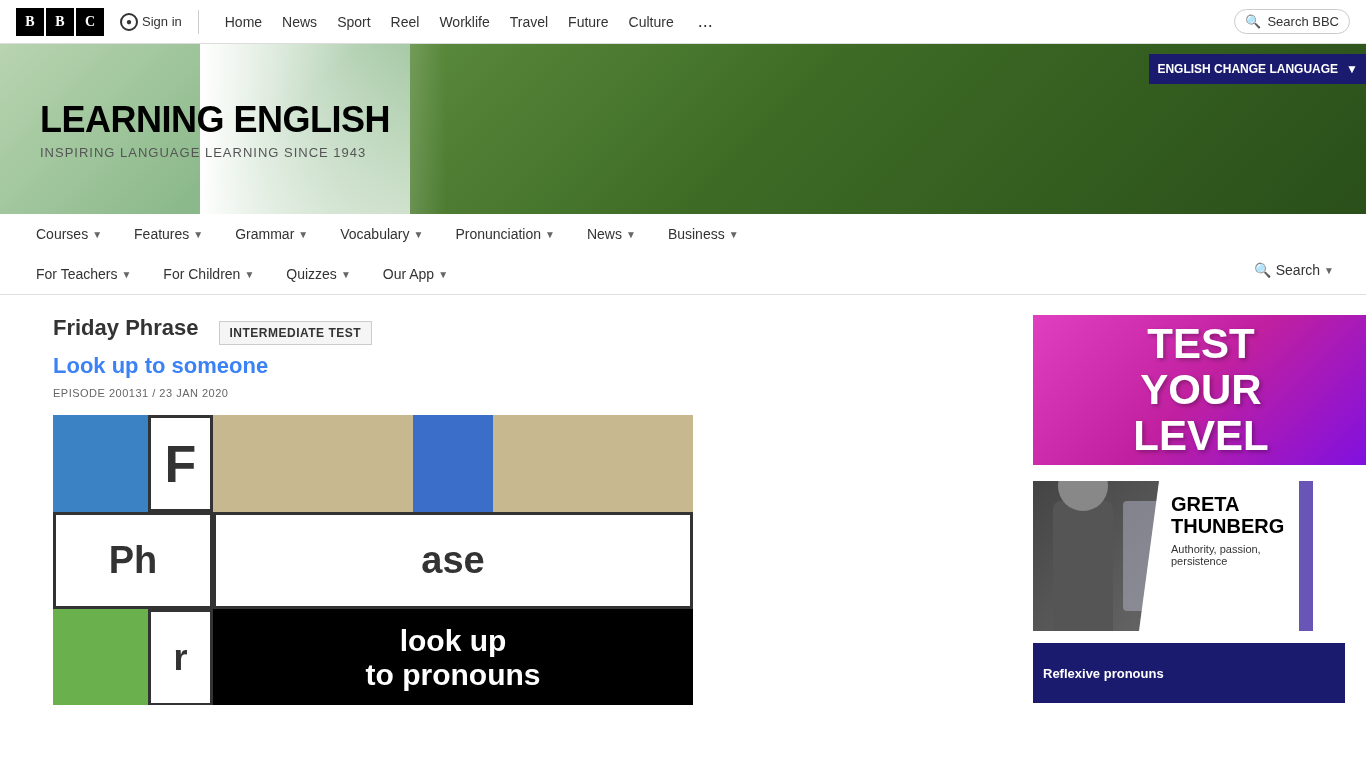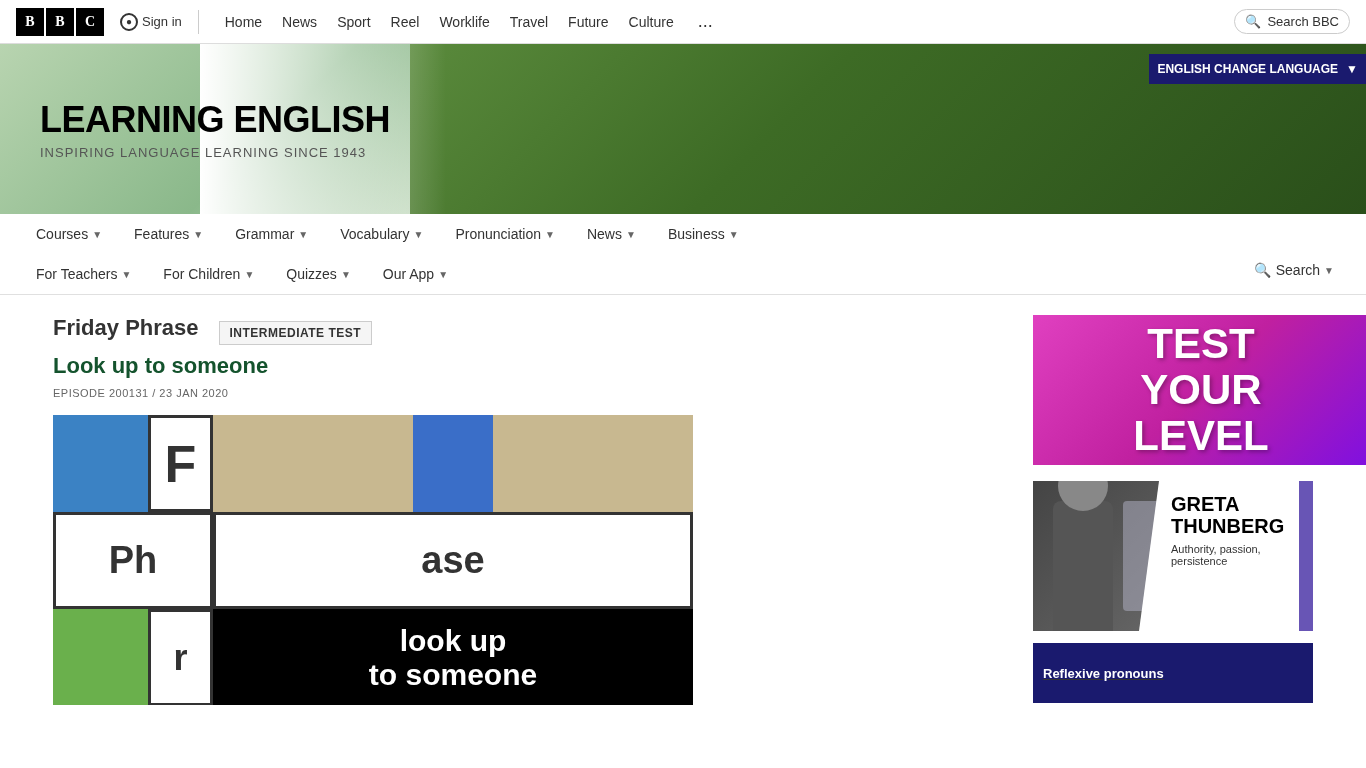--- a/index.html
+++ b/index.html
@@ -177,21 +177,21 @@
       font-size: 12px;
       font-weight: bold;
       color: #333;
       letter-spacing: 0.5px;
       white-space: nowrap;
       margin-top: 6px;
     }
     .article-subtitle {
       font-size: 22px;
       font-weight: bold;
-      color: #14532d;
+      color: #3b82f6;
       margin-bottom: 8px;
     }
     .article-meta {
       font-size: 11px;
       color: #666;
       text-transform: uppercase;
       letter-spacing: 0.5px;
       margin-bottom: 16px;
     }
 
@@ -258,26 +258,25 @@
     .greta-name {
       font-size: 20px; font-weight: 900; color: #000;
       font-family: 'Arial Black', Arial, sans-serif;
       line-height: 1.1;
       padding-left: 20px;
     }
     .greta-tagline {
       font-size: 11px; color: #333; margin-top: 6px; padding-left: 20px;
     }
     .sidebar-reflexive {
-      width: 280px;
+      width: 312px;
       height: 60px;
       background: #1a1a6e;
       display: flex; align-items: center; padding: 10px;
       cursor: pointer;
-      text-decoration: underline;
     }
     .sidebar-reflexive-text {
       color: #fff; font-size: 13px; font-weight: bold;
     }
   </style>
 </head>
 <body>
 
 <nav class="bbc-topnav">
   <div class="bbc-logo">
@@ -414,21 +413,21 @@
       <div class="pi-orange"></div>
 
       <div style="grid-column:1/3;grid-row:2;background:#fff;border:3px solid #333;display:flex;align-items:center;justify-content:center;font-size:38px;font-weight:900;font-family:'Arial Black',Arial,sans-serif;">Ph</div>
 
       <div style="grid-column:3;grid-row:2;background:#fff;border:3px solid #333;display:flex;align-items:center;justify-content:center;font-size:38px;font-weight:900;font-family:'Arial Black',Arial,sans-serif;">ase</div>
 
       <div class="pi-green" style="grid-column:1;grid-row:3;"></div>
       <div style="grid-column:2;grid-row:3;background:#fff;border:3px solid #333;display:flex;align-items:center;justify-content:center;font-size:36px;font-weight:900;font-family:'Arial Black',Arial,sans-serif;">r</div>
       <div class="pi-black-text" style="grid-column:3;grid-row:3;">
         <span>look up</span>
-        <span>to someone</span>
+        <span>to pronouns</span>
       </div>
 
       <div style="grid-column:3;grid-row:1;background:#c8b890;position:relative;">
 
         <div style="position:absolute;bottom:0;left:0;right:0;height:280px;overflow:hidden;">
 
           <div style="position:absolute;bottom:0;left:50%;transform:translateX(-50%);width:80px;height:200px;background:#3a6ec8;border-radius:10px 10px 0 0;"></div>
 
         </div>
       </div>

